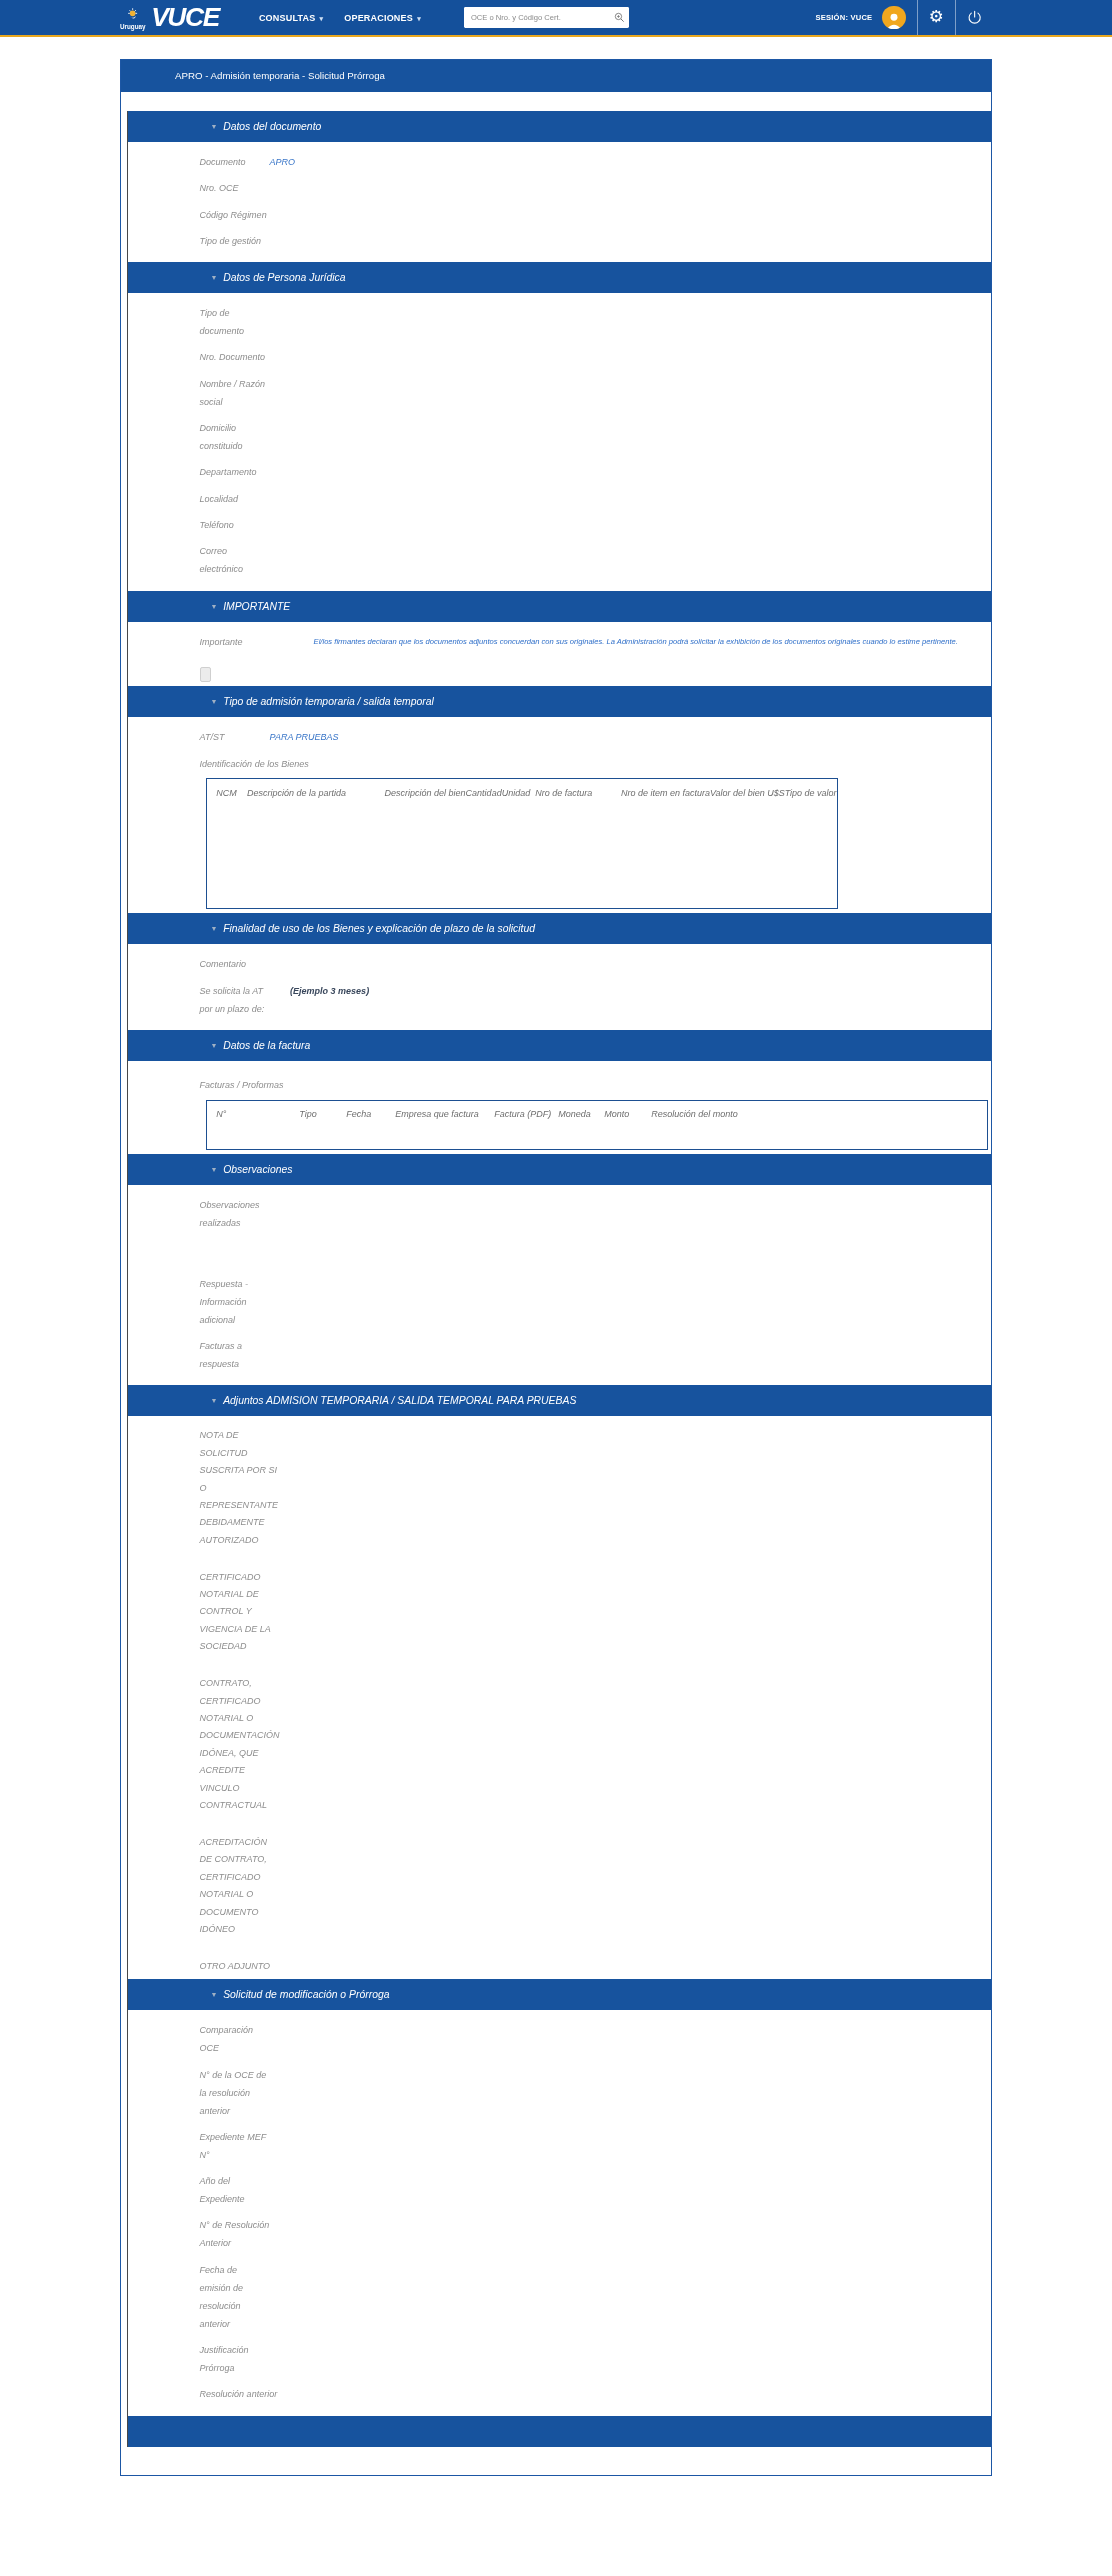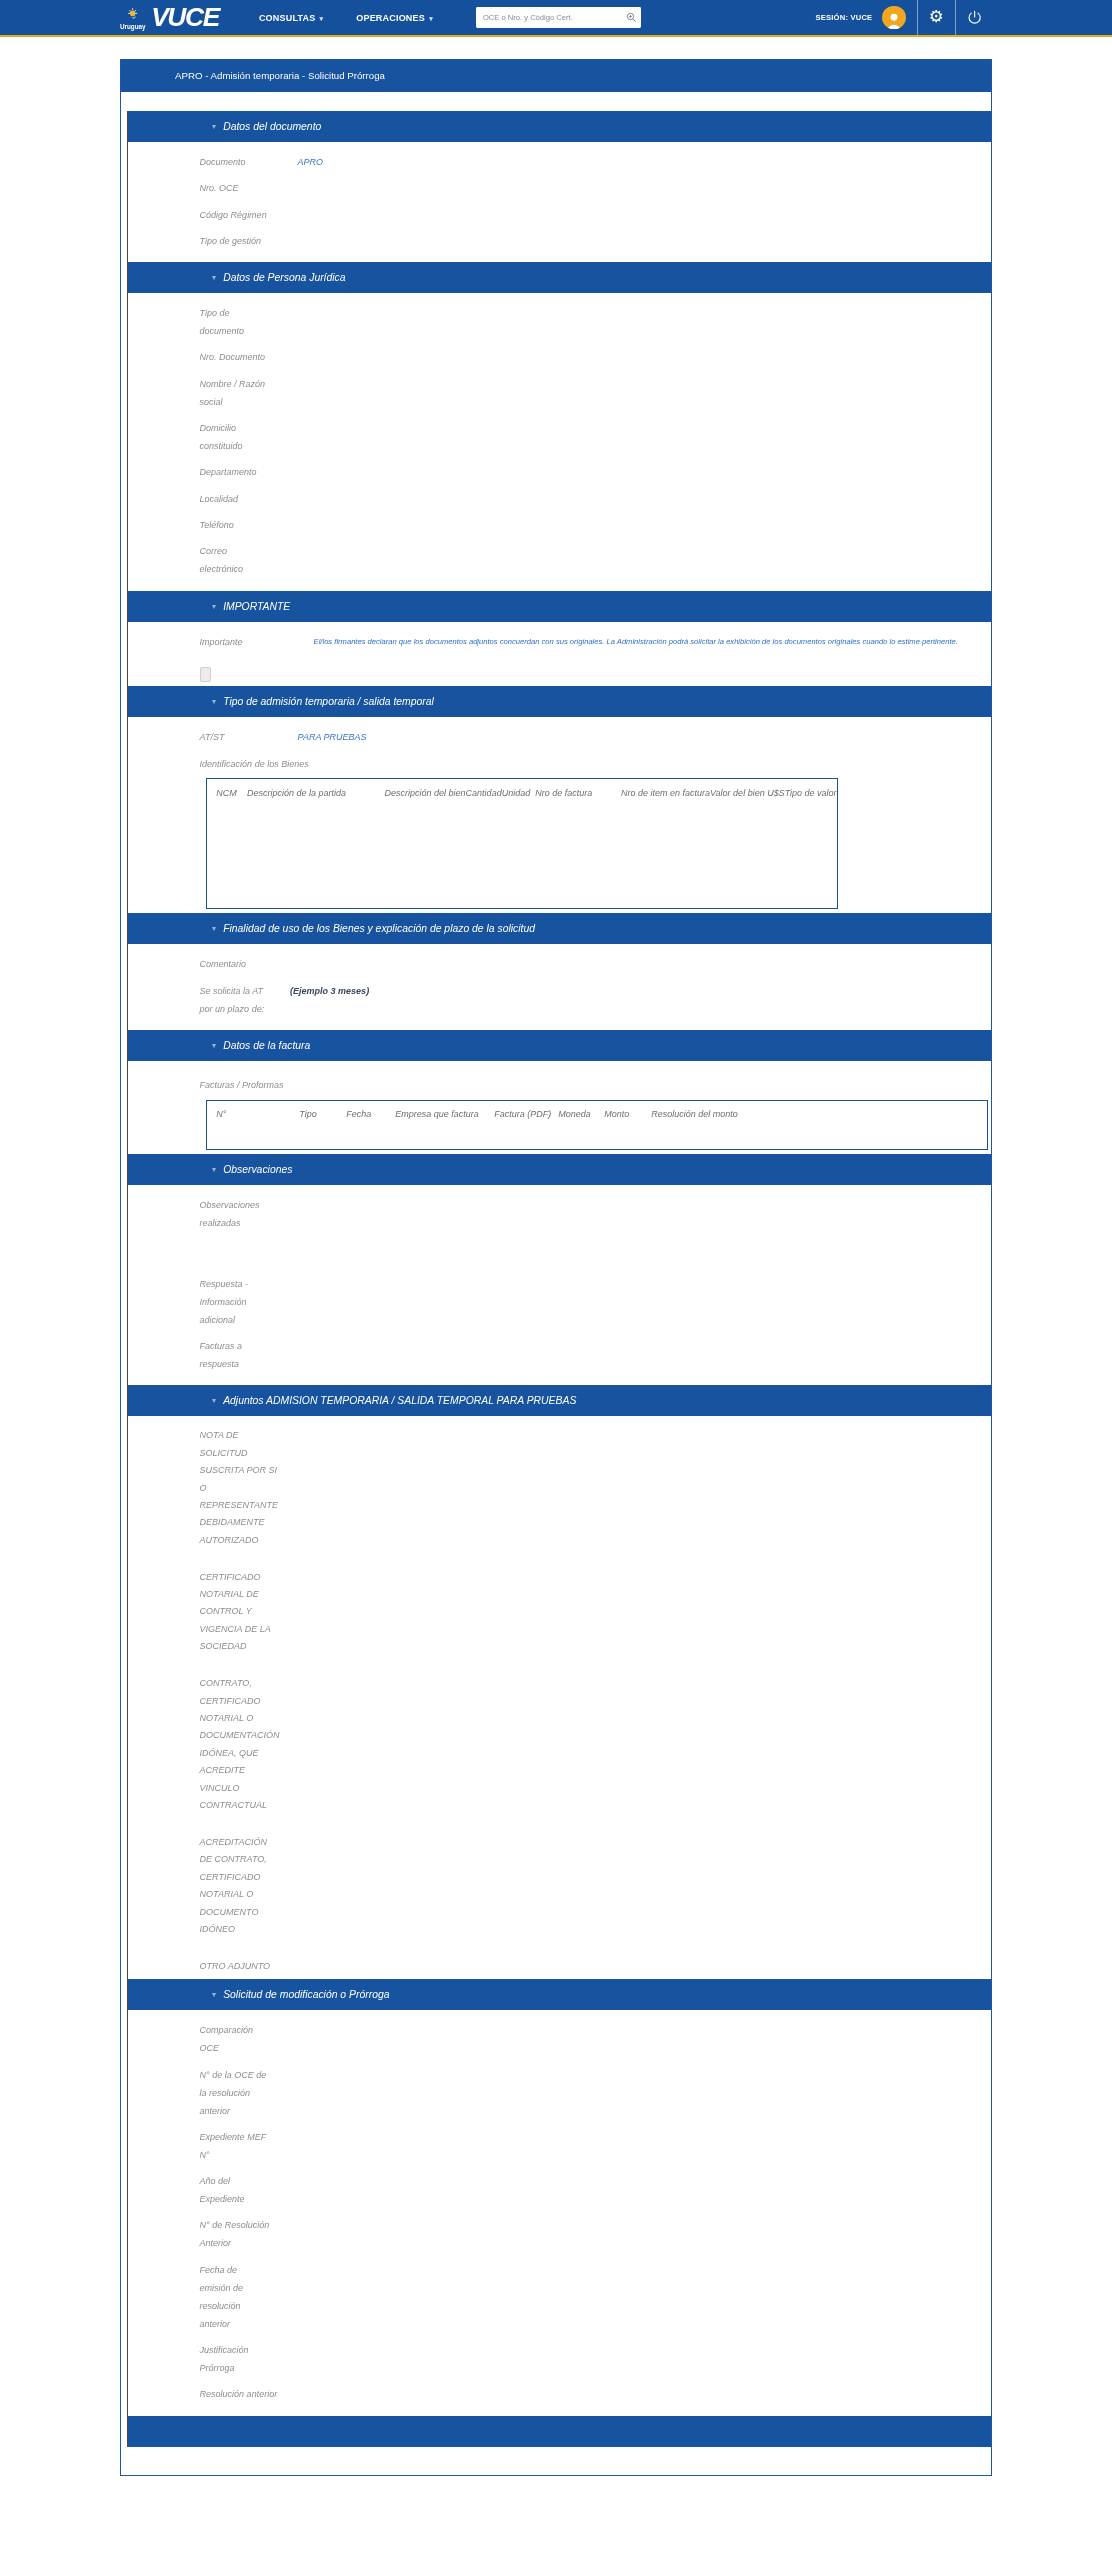--- a/index.html
+++ b/index.html
@@ -5,21 +5,21 @@
   html,body{margin:0;padding:0;background:#ffffff;}
   body{width:1112px;min-height:2576px;font-family:"Liberation Sans",sans-serif;-webkit-font-smoothing:antialiased;}
 
   
   .navbar{height:35px;background:#14509B;border-bottom:2.8px solid #E8A71E;display:flex;align-items:center;position:relative;}
   .brand{display:flex;align-items:flex-end;margin-left:120px;}
   .sun-wrap{display:flex;flex-direction:column;align-items:center;margin-right:5.6px;}
   .sun{width:15.3px;height:15.3px;}
   .brand-country{color:#ffffff;font-size:6.3px;font-weight:bold;margin-top:0.7px;}
   .brand-name{color:#ffffff;font-size:26.4px;font-weight:800;font-style:italic;letter-spacing:-1.4px;line-height:25px;}
-  .nav-menus{display:flex;align-items:center;margin-left:40px;gap:33px;}
+  .nav-menus{display:flex;align-items:center;margin-left:40px;gap:21px;}
   .nav-menu{color:#ffffff;font-size:9px;font-weight:bold;letter-spacing:0.2px;display:flex;align-items:center;gap:4.2px;cursor:pointer;}
   .chev{font-size:7px;color:#cfe0f4;transform:translateY(0.7px);}
   .search-wrap{position:relative;margin-left:43px;}
   .search-input{width:165px;height:21px;border:none;border-radius:1.4px;background:#ffffff;font-size:7.6px;color:#555;padding:0 21px 0 7px;box-sizing:border-box;font-family:"Liberation Sans",sans-serif;}
   .search-input::placeholder{color:#8a8a8a;}
   .search-icon{position:absolute;right:4.2px;top:4.9px;}
   .nav-right{margin-left:auto;display:flex;align-items:center;height:35px;margin-right:118px;}
   .session-label{color:#ffffff;font-size:7.6px;font-weight:bold;letter-spacing:0.2px;margin-right:9.7px;}
   .avatar{width:23.6px;height:23.6px;border-radius:50%;background:#F0A71F;display:flex;align-items:flex-end;justify-content:center;overflow:hidden;margin-right:11px;cursor:pointer;}
   .nav-divider{width:0.7px;height:35px;background:rgba(255,255,255,.45);}
@@ -30,21 +30,21 @@
   .card{width:872px;margin:21.5px 0 0 120px;border:0.7px solid #1D57A5;background:#ffffff;box-sizing:border-box;padding-bottom:28px;}
   .titlebar{height:32px;background:#17539E;color:#ffffff;font-size:9.7px;display:flex;align-items:center;padding-left:54px;}
   .card-inner{margin-left:5.6px;border-left:1.4px solid #474747;margin-top:19.5px;}
   .sec{margin:0;font-style:italic;}
   .sec-header{height:31px;background:#17539E;color:#ffffff;font-size:10.4px;display:flex;align-items:center;padding-left:83px;cursor:pointer;}
   .tri{color:#9FB0C4;font-size:7px;margin-right:5.6px;}
   .sec-body{padding:11px 0 4px 0;background:#ffffff;}
 
   .field{display:flex;margin:0 0 8.3px 72px;}
   .flabel{width:70px;min-width:70px;font-size:9px;line-height:18px;color:#8D8D8D;}
-  .fvalue{font-size:9px;line-height:18px;margin-left:28px;}
+  .fvalue{font-size:9px;line-height:18px;}
   .link{color:#3A76C8;cursor:pointer;}
   .bold-val{color:#39475C;font-weight:bold;margin-left:12.5px;}
 
   .imp-text{font-size:7.6px;line-height:18px;color:#2F6FC9;margin-left:44px;white-space:nowrap;}
   .checkbox{width:9.7px;height:13.2px;border-radius:2.1px;background:#ECECEC;border:0.7px solid #CFCFCF;margin:16.7px 0 0 72px;cursor:pointer;}
 
   .sub-label{font-size:9px;color:#8D8D8D;margin:4.2px 0 5.6px 72px;line-height:18px;}
 
   .data-table{border:1.4px solid #1D4F91;margin:0 0 0 78px;background:#ffffff;}
   .bienes-table{width:632px;height:131px;box-sizing:border-box;}

